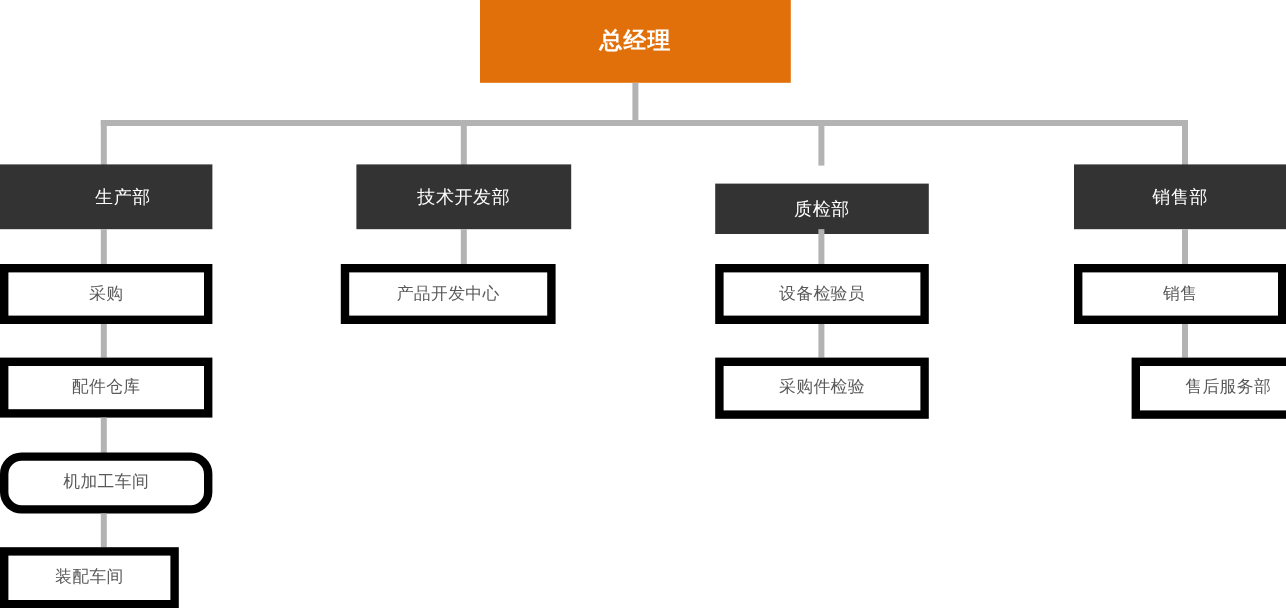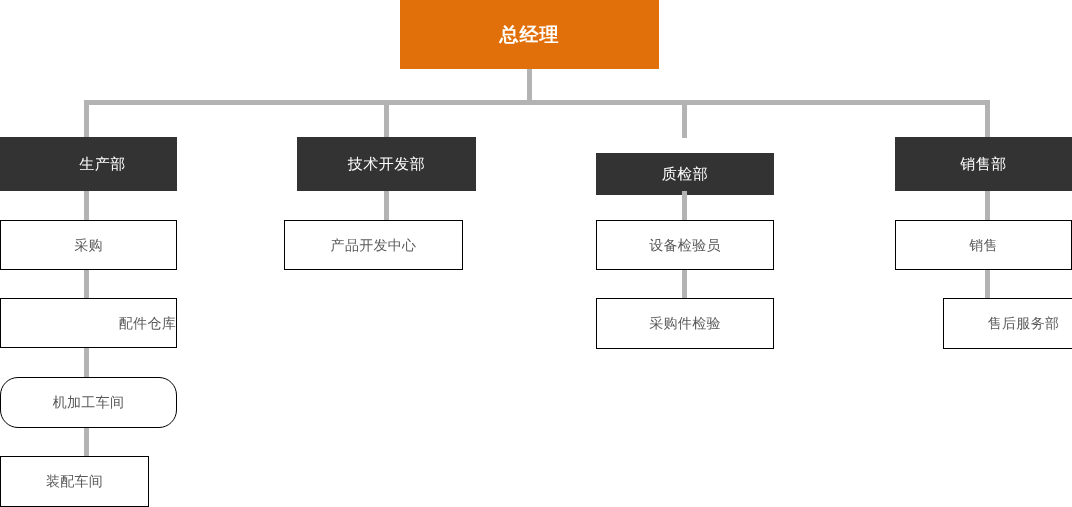--- a/index.html
+++ b/index.html
@@ -54,21 +54,21 @@
   .node-dept {
     background: #333333;
     color: #ffffff;
     font-size: 15px;
     font-weight: normal;
     letter-spacing: 0.5px;
   }
 
   .node-leaf {
     background: #ffffff;
-    border: 1px solid #000000;
+    border: 7px solid #000000;
     color: #595959;
     font-size: 14px;
     font-weight: normal;
     letter-spacing: 0.3px;
   }
 
   .node-label {
     display: block;
     white-space: nowrap;
   }
@@ -94,21 +94,21 @@
   <div class="node node-dept" style="left:0px; top:137px; width:177px; height:54px;padding-left:28px;">
     <span class="node-label">生产部</span>
   </div>
 
   <div class="conn conn-v" style="left:84px; top:191px; width:5px; height:31px;"></div>
   <div class="node node-leaf" style="left:0px; top:220px; width:177px; height:50px;">
     <span class="node-label">采购</span>
   </div>
 
   <div class="conn conn-v" style="left:84px; top:270px; width:5px; height:30px;"></div>
-  <div class="node node-leaf" style="left:0px; top:298px; width:177px; height:50px;justify-content:flex-end;">
+  <div class="node node-leaf" style="left:0px; top:298px; width:177px; height:50px;">
     <span class="node-label">配件仓库</span>
   </div>
 
   <div class="conn conn-v" style="left:84px; top:348px; width:5px; height:31px;"></div>
   <div class="node node-leaf" style="left:0px; top:377px; width:177px; height:51px;border-radius:18px;">
     <span class="node-label">机加工车间</span>
   </div>
 
   <div class="conn conn-v" style="left:84px; top:428px; width:5px; height:30px;"></div>
   <div class="node node-leaf" style="left:0px; top:456px; width:149px; height:51px;">

